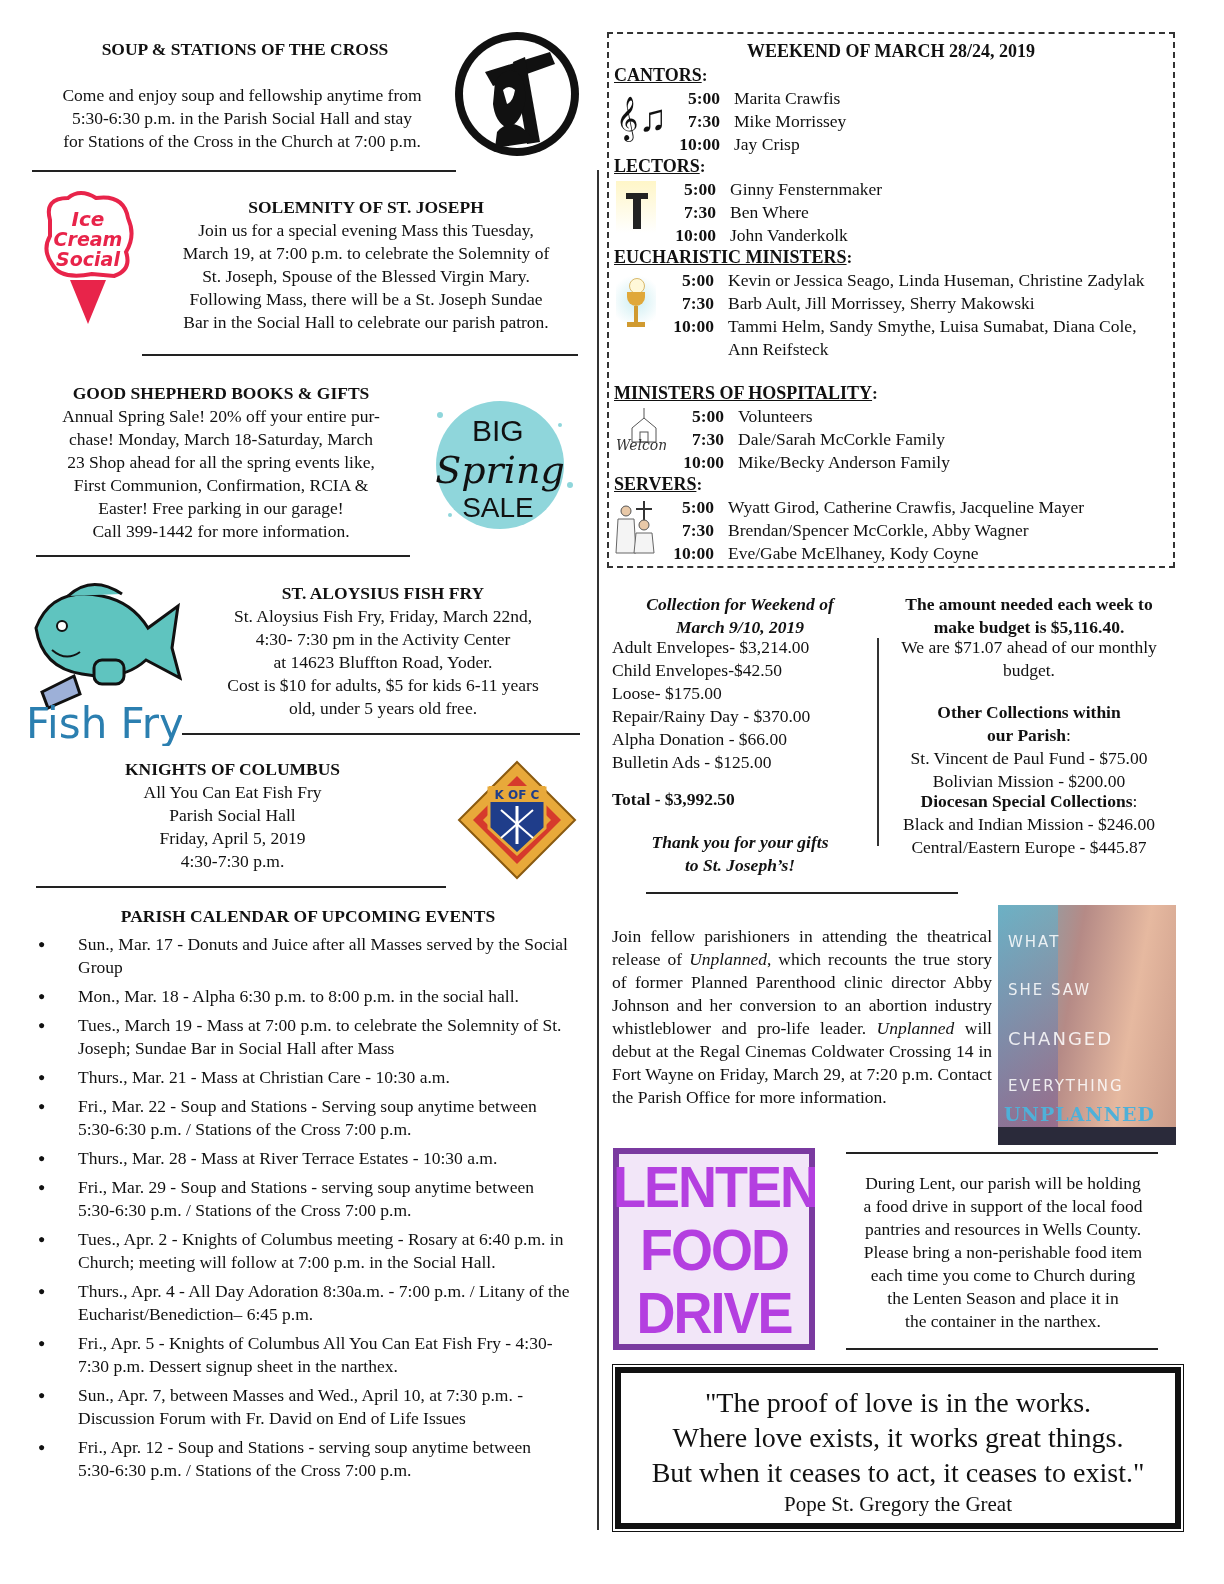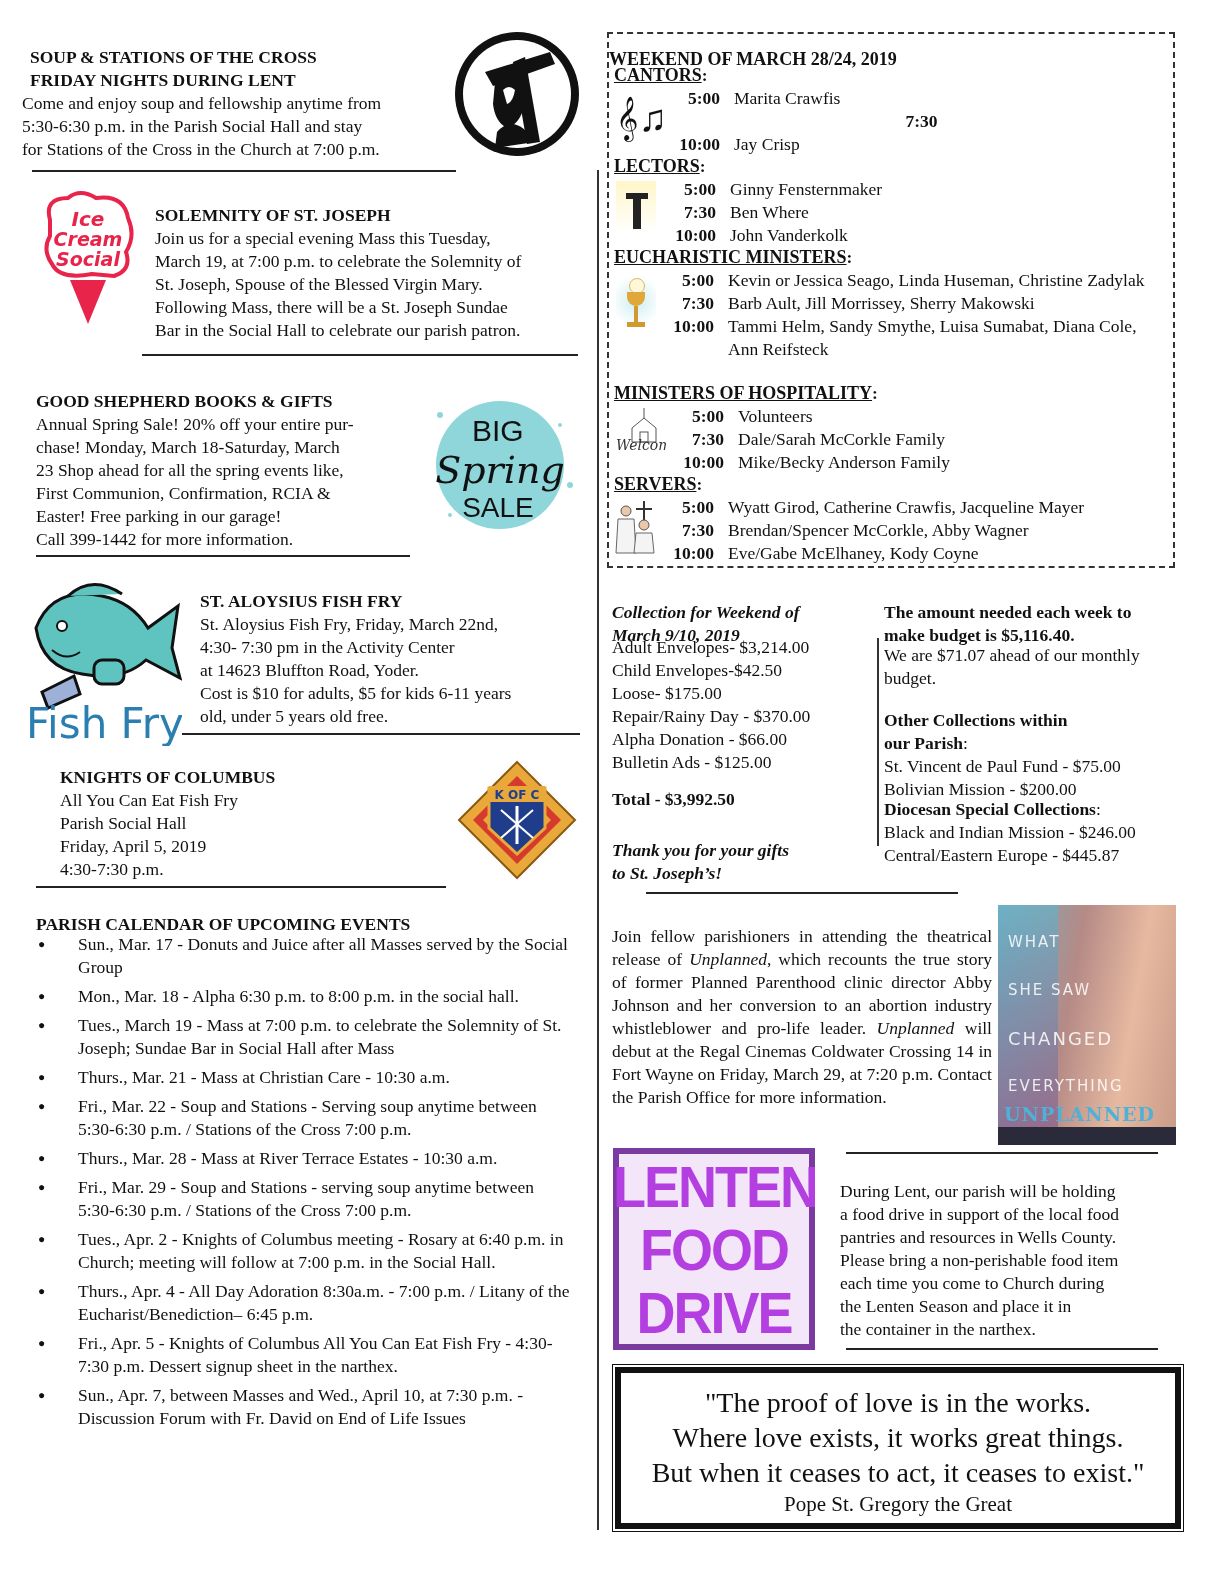--- a/index.html
+++ b/index.html
@@ -1,39 +1,38 @@
 <!DOCTYPE html>
 <html><head>
 <meta charset="utf-8">
 <style>
   html, body { margin:0; padding:0; background:#fff; }
   body { width:1224px; height:1584px; position:relative; overflow:hidden;
          font-family:"Liberation Serif", "DejaVu Serif", serif; color:#111; font-size:17.5px; line-height:23px; }
   .abs { position:absolute; }
-  .center { text-align:left;margin-top:8px; }
+  .center { text-align:center; }
   .b { font-weight:bold; }
   .hr { position:absolute; height:2px; background:#222; }
   .vr { position:absolute; width:2px; background:#333; }
   .sched-head { font-weight:bold; text-decoration:underline; font-size:18px; }
   .row { display:flex;justify-content:center; }
   .t { font-weight:bold; width:56px; text-align:right; margin-right:14px; flex:none; }
   .n { flex:1; }
   .bullet-list { list-style:none; margin:0; padding:0; }
   .bullet-list li { position:relative; padding-left:46px; margin-bottom:6px; }
   .bullet-list li::before { content:"●"; position:absolute; left:6px; top:0; font-size:12px; }
   .just { text-align:justify; }
   .img { position:absolute; overflow:hidden; }
 </style>
 </head>
 <body>
 
 <section>
   <div class="abs center b" style="left:30px;top:38px;width:430px;">
     <div>SOUP &amp; STATIONS OF THE CROSS</div>
-    <div>FRIDAY NIGHTS DURING LENT</div>
   </div>
   <div class="abs center" style="left:22px;top:84px;width:440px;">
     <div>Come and enjoy soup and fellowship anytime from</div>
     <div>5:30-6:30 p.m. in the Parish Social Hall and stay</div>
     <div>for Stations of the Cross in the Church at 7:00 p.m.</div>
   </div>
   <div class="img" style="left:455px;top:32px;width:124px;height:124px;border-radius:50%;background:#111;">
     <svg width="124" height="124" viewBox="0 0 124 124">
       <circle cx="62" cy="62" r="54" fill="#fff"></circle>
       <path d="M30 40 L95 20 L100 32 L38 54 Z" fill="#111"></path>
@@ -146,38 +145,40 @@
     <li>Mon., Mar. 18 - Alpha 6:30 p.m. to 8:00 p.m. in the social hall.</li>
     <li>Tues., March 19 - Mass at 7:00 p.m. to celebrate the Solemnity of St. Joseph; Sundae Bar in Social Hall after Mass</li>
     <li>Thurs., Mar. 21 - Mass at Christian Care - 10:30 a.m.</li>
     <li>Fri., Mar. 22 - Soup and Stations - Serving soup anytime between 5:30-6:30 p.m. / Stations of the Cross 7:00 p.m.</li>
     <li>Thurs., Mar. 28 - Mass at River Terrace Estates - 10:30 a.m.</li>
     <li>Fri., Mar. 29 - Soup and Stations - serving soup anytime between 5:30-6:30 p.m. / Stations of the Cross 7:00 p.m.</li>
     <li>Tues., Apr. 2 - Knights of Columbus meeting - Rosary at 6:40 p.m. in Church; meeting will follow at 7:00 p.m. in the Social Hall.</li>
     <li>Thurs., Apr. 4 - All Day Adoration 8:30a.m. - 7:00 p.m. / Litany of the Eucharist/Benediction– 6:45 p.m.</li>
     <li>Fri., Apr. 5 - Knights of Columbus All You Can Eat Fish Fry - 4:30-7:30 p.m. Dessert signup sheet in the narthex.</li>
     <li>Sun., Apr. 7, between Masses and Wed., April 10, at 7:30 p.m. - Discussion Forum with Fr. David on End of Life Issues</li>
+    <li>Fri., Apr. 12 - Soup and Stations - serving soup anytime between 5:30-6:30 p.m. / Stations of the Cross 7:00 p.m.</li>
   </ul>
 </section>
 
 <div class="vr" style="left:597px;top:170px;height:1360px;"></div>
 
 <section class="abs" style="left:607px;top:32px;width:568px;height:536px;border:2px dashed #333;box-sizing:border-box;">
   <div class="abs center b" style="left:0;top:6px;width:564px;font-size:18px;">WEEKEND OF MARCH 28/24, 2019</div>
 
   <div class="abs" style="left:5px;top:30px;width:555px;">
     <div><span class="sched-head">CANTORS</span><b>:</b></div>
     <div class="abs" style="left:2px;top:30px;width:48px;height:48px;font-size:38px;line-height:48px;">𝄞♫</div>
     <div style="margin-left:50px;">
       <div class="row">
           <span class="t">5:00</span>
           <span class="n">Marita Crawfis</span>
         </div>
       <div class="row">
           <span class="t">7:30</span>
+          <span class="n">Mike Morrissey</span>
         </div>
       <div class="row">
           <span class="t">10:00</span>
           <span class="n">Jay Crisp</span>
         </div>
     </div>
   </div>
 
   <div class="abs" style="left:5px;top:121px;width:555px;">
     <div><span class="sched-head">LECTORS</span><b>:</b></div>

